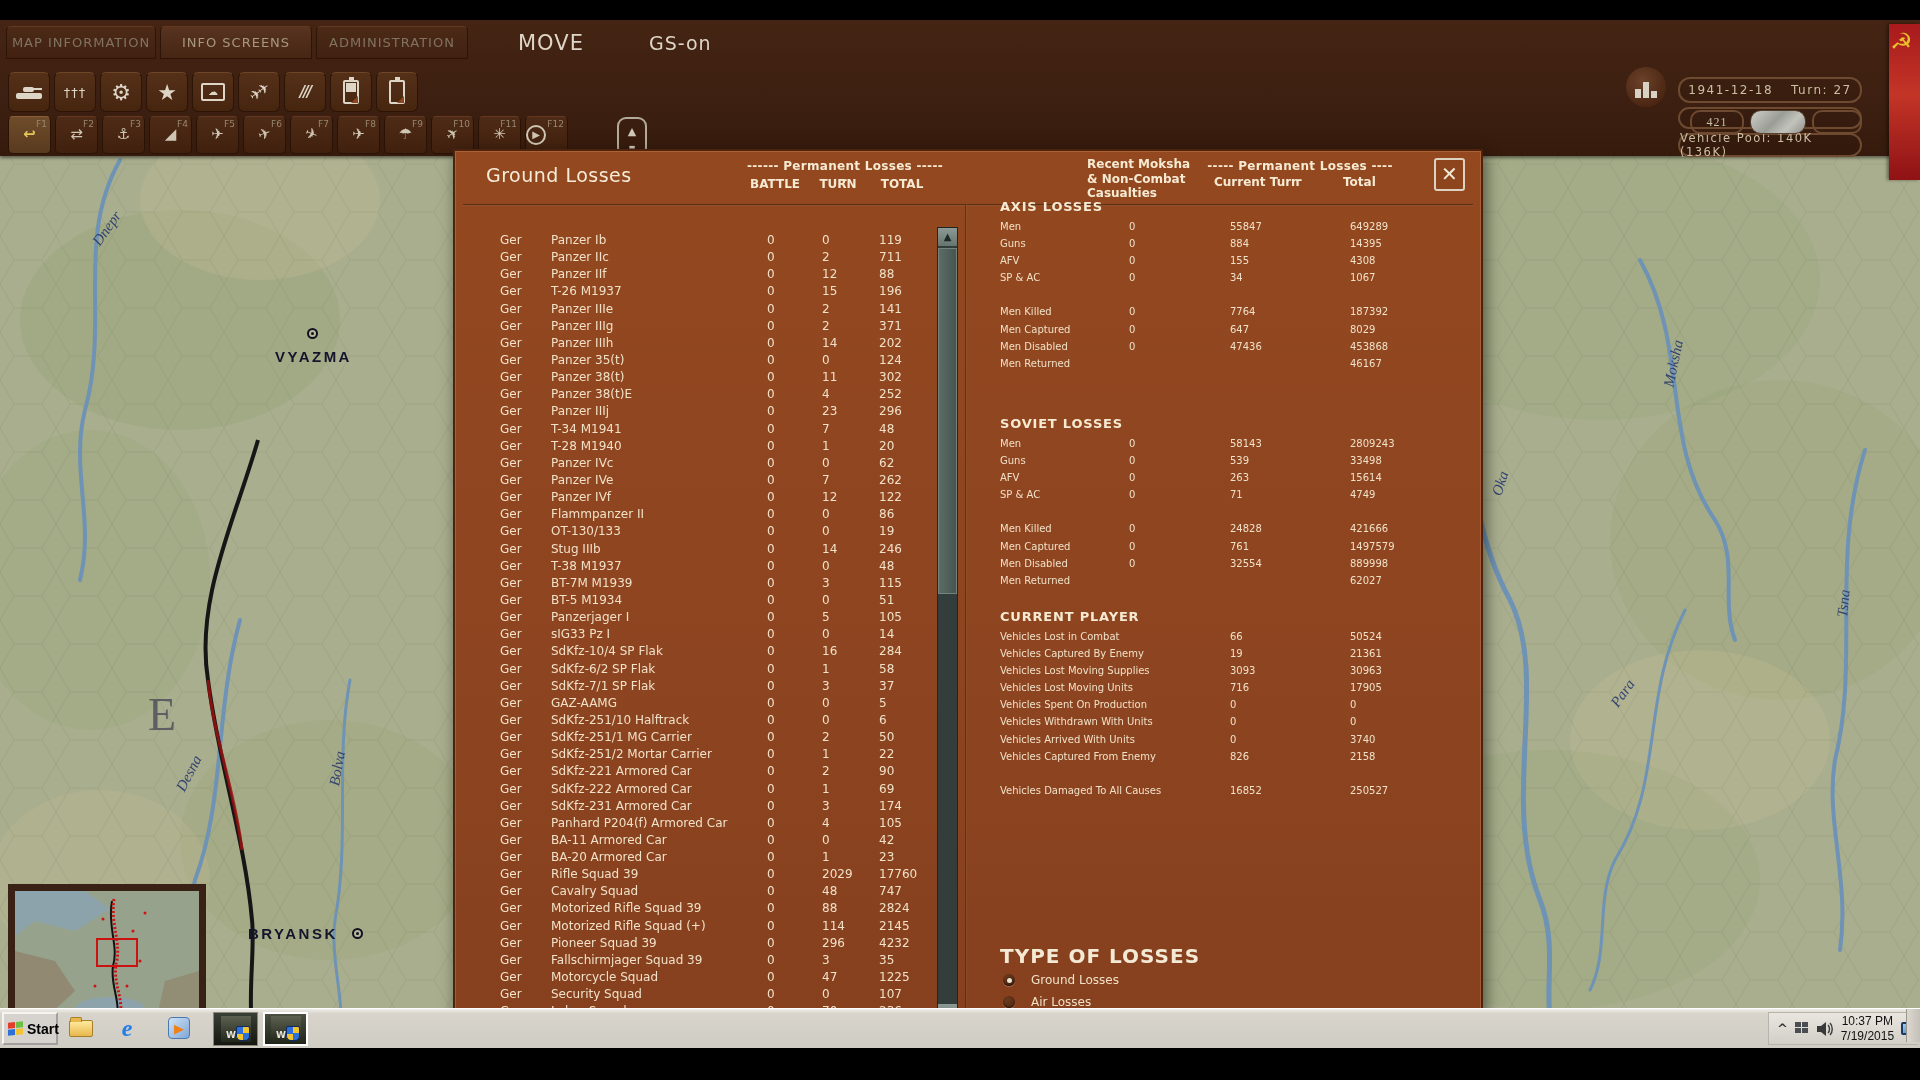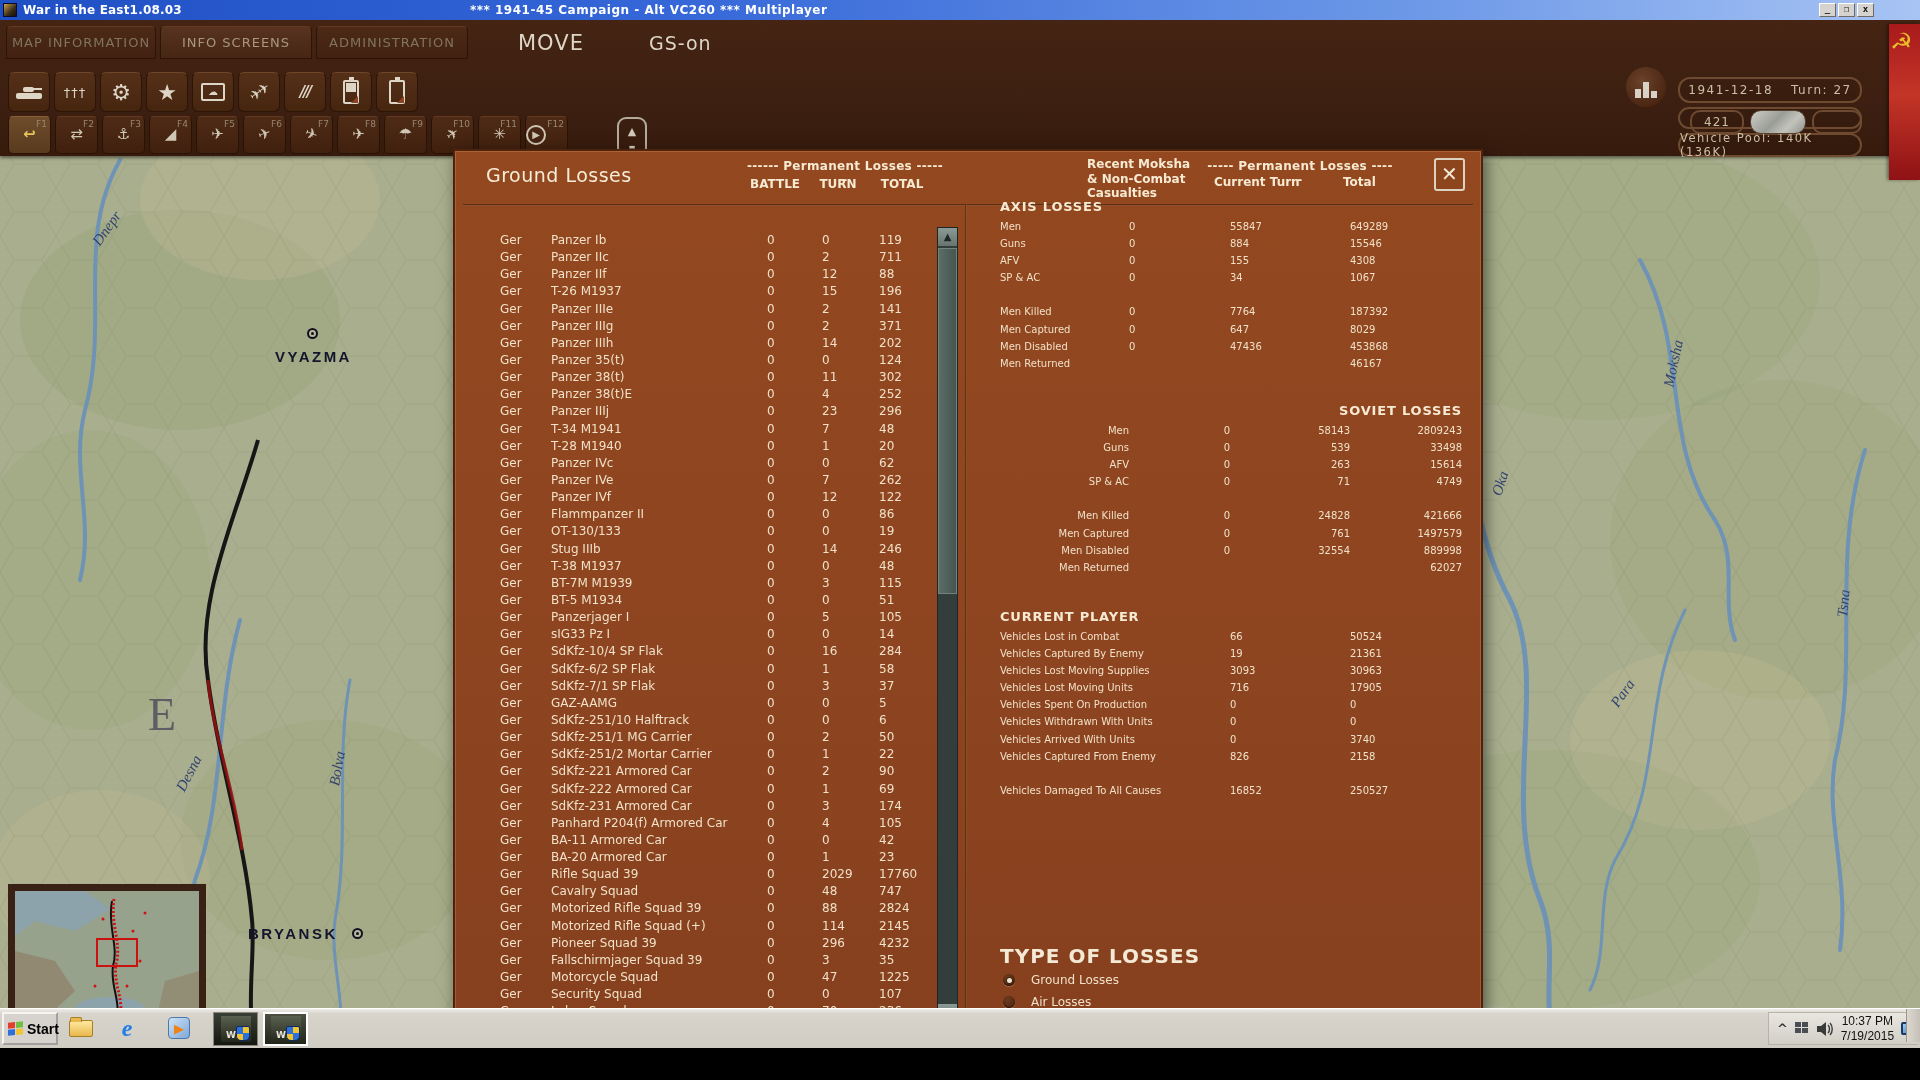--- a/index.html
+++ b/index.html
@@ -52,21 +52,21 @@
   .eject-btn { position:absolute; left:617px; top:97px; width:30px; height:40px; border:2px solid #b3aa99; border-radius:9px;
     color:#cfc8ba; text-align:center; font-size:11px; line-height:14px; padding-top:6px; }
 
   .hud-pill { position:absolute; left:1678px; width:184px; border:2px solid #6e4a30; border-radius:12px;
     color:#cdbfa4; font-size:12px; letter-spacing:1.5px; display:flex; align-items:center; justify-content:center;
     background:rgba(0,0,0,.06);margin-top:47px; }
   .chart-btn { position:absolute; left:1626px; top:47px; width:40px; height:40px; border-radius:50%;
     background:radial-gradient(circle at 40% 35%,#6b422a,#4a2512 75%); display:flex; align-items:flex-end; justify-content:center; gap:2px; padding-bottom:9px; }
   .chart-btn i { display:block; width:6px; background:#d8d2c6; }
   .mini-pill { position:absolute; border:2px solid #6e4a30; border-radius:10px; height:24px; color:#cdbfa4;
-    font-size:12px; letter-spacing:1px; display:flex; align-items:center; justify-content:center; }
+    font-size:12px; letter-spacing:1px; display:flex; align-items:center; justify-content:center;font-family:Liberation Serif, serif; }
   .stone-btn { position:absolute; left:1750px; top:90px; width:56px; height:24px; border-radius:11px;
     background:linear-gradient(135deg,#cfcfc9,#9a9c96 45%,#c2c4bc 70%,#8f918b); border:1px solid #55402e; }
   .flag { position:absolute; left:1889px; top:4px; width:31px; height:156px;
     background:linear-gradient(180deg,#a81a1c,#c33527 45%,#8f1215); box-shadow:-2px 0 3px rgba(0,0,0,.4); }
   .flag span { position:absolute; left:2px; top:4px; font-size:24px; color:#e8bf2a; transform:rotate(10deg); }
 
   
   .minimap { position:absolute; left:8px; top:864px; width:198px; height:148px;
     border:7px solid #3a2115; background:#94a08a; box-shadow:0 0 0 2px #1f1f8a inset; }
 
@@ -146,30 +146,20 @@
   .tray-win i { background:#4a4e52; }
   .clock { font-size:12px; color:#111; text-align:center; line-height:15px; font-family:"Liberation Sans",sans-serif; }
   .showdesk { position:absolute; right:0; top:0; width:14px; height:33px; border-left:1px solid #9a968e; background:linear-gradient(90deg,#dcd8d0,#c4c0b8); }
   .tray-mon { width:17px; height:13px; background:linear-gradient(135deg,#9fd0f0,#2a66b8); border:2px solid #1a3a66; border-radius:2px; }
 </style>
 </head>
 <body>
 
 <div class="screen">
 
-  <div class="titlebar">
-    <div class="appicon"></div>
-    <div class="t-left">War in the East1.08.03</div>
-    <div class="t-center">***   1941-45 Campaign - Alt VC260   ***   Multiplayer</div>
-    <div class="wbtns">
-      <div class="wbtn">_</div>
-      <div class="wbtn">❐</div>
-      <div class="wbtn">x</div>
-    </div>
-  </div>
 
   <div class="app">
 
     <svg class="mapsvg" width="1920" height="1020">
       <defs>
         <pattern id="hex" width="56" height="48" patternUnits="userSpaceOnUse">
           <path d="M14 0 L42 0 L56 24 L42 48 L14 48 L0 24 Z" fill="none" stroke="rgba(40,50,20,.08)" stroke-width="1"></path>
         </pattern>
       </defs>
       <rect width="1920" height="1020" fill="#a9ae8e"></rect>
@@ -753,21 +743,21 @@
               <span>Men</span>
               <span>0</span>
               <span>55847</span>
               <span>649289</span>
             </div>
 
             <div class="srow">
               <span>Guns</span>
               <span>0</span>
               <span>884</span>
-              <span>15546</span>
+              <span>14395</span>
             </div>
 
             <div class="srow">
               <span>AFV</span>
               <span>0</span>
               <span>155</span>
               <span>4308</span>
             </div>
 
             <div class="srow">
@@ -807,21 +797,21 @@
 
             <div class="srow">
               <span>Men Returned</span>
               <span></span>
               <span></span>
               <span>46167</span>
             </div>
           </div>
       </div>
 
-      <div class="sec" style="top:252px;text-align:right;">
+      <div class="sec" style="top:265px;">
         <div class="sec-title">SOVIET LOSSES</div>
         <div>
 
             <div class="srow">
               <span>Men</span>
               <span>0</span>
               <span>58143</span>
               <span>2809243</span>
             </div>
 

